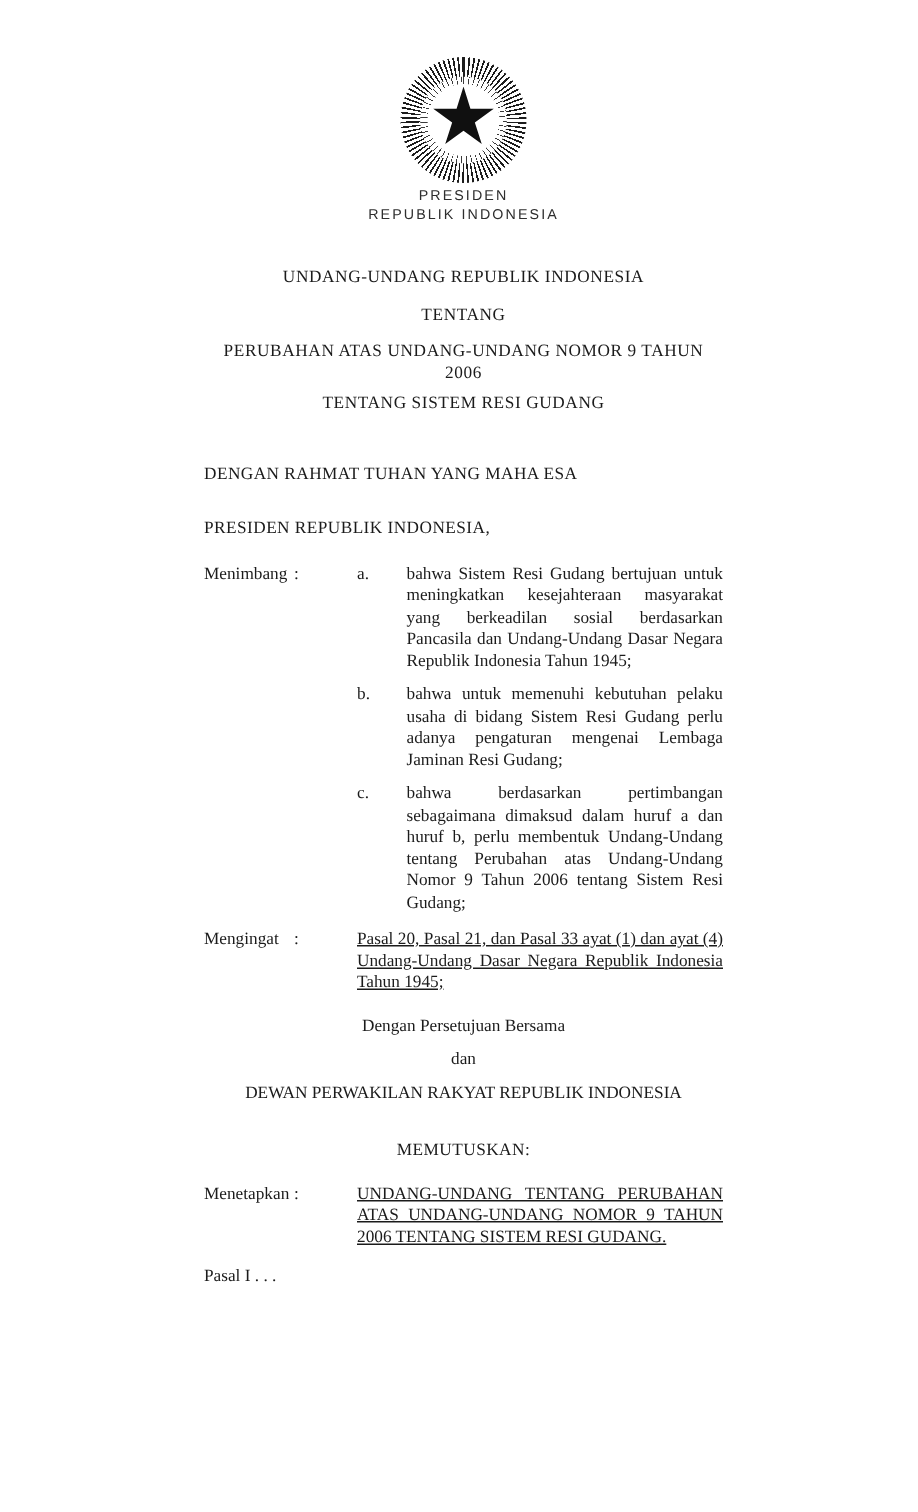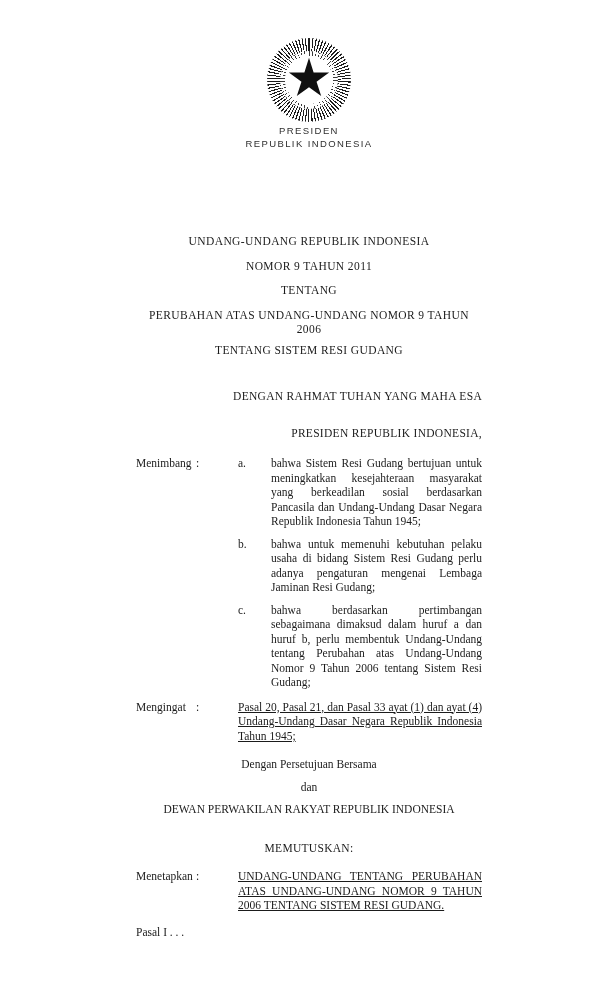--- a/index.html
+++ b/index.html
@@ -45,27 +45,27 @@
   .org {
     margin-top: 3px;
     font-family: "Liberation Sans", "DejaVu Sans", sans-serif;
     font-size: 9.5px;
     line-height: 12.5px;
     letter-spacing: 1.4px;
     color: #2e2e2e;
   }
 
   
-  .title-block { margin-top: 84px; text-align: center; letter-spacing: 0.4px; }
+  .title-block { margin-top: 28px; text-align: center; letter-spacing: 0.4px; }
   .title-block p { margin: 0 0 10px 0; }
   .title-block p.tight { margin-bottom: 6px; text-align: center; }
   .title-block p.last { margin-bottom: 0; }
 
-  .invocation { margin-top: 32px; text-align: right; letter-spacing: 0.3px; }
-  .authority  { margin-top: 22px; text-align: right; letter-spacing: 0.3px; }
+  .invocation { margin-top: 32px; text-align: left; letter-spacing: 0.3px; }
+  .authority  { margin-top: 22px; text-align: left; letter-spacing: 0.3px; }
 
   
   .clause-row { display: flex; align-items: flex-start; }
   .clause-row.menimbang  { margin-top: 16px; }
   .clause-row.mengingat  { margin-top: 10px; }
   .clause-row.menetapkan { margin-top: 14px; }
   .clause-label { width: 60px; flex: 0 0 60px; }
   .clause-colon { width: 42px; flex: 0 0 42px; }
   .clause-body  { flex: 1 1 auto; text-align: justify; text-decoration: underline; }
   .clause-items { flex: 1 1 auto; }
@@ -94,21 +94,20 @@
       <div class="star"></div>
     </div>
     <div class="org">
       <div>PRESIDEN</div>
       <div>REPUBLIK INDONESIA</div>
     </div>
   </header>
 
   <section class="title-block">
     <p>UNDANG-UNDANG REPUBLIK INDONESIA</p>
-    <p>NOMOR 9 TAHUN 2011</p>
     <p>TENTANG</p>
     <p class="tight">PERUBAHAN ATAS UNDANG-UNDANG NOMOR 9 TAHUN 2006</p>
     <p class="last">TENTANG SISTEM RESI GUDANG</p>
   </section>
 
   <p class="invocation">DENGAN RAHMAT TUHAN YANG MAHA ESA</p>
   <p class="authority">PRESIDEN REPUBLIK INDONESIA,</p>
 
   <div class="clause-row menimbang">
     <div class="clause-label">Menimbang</div>

